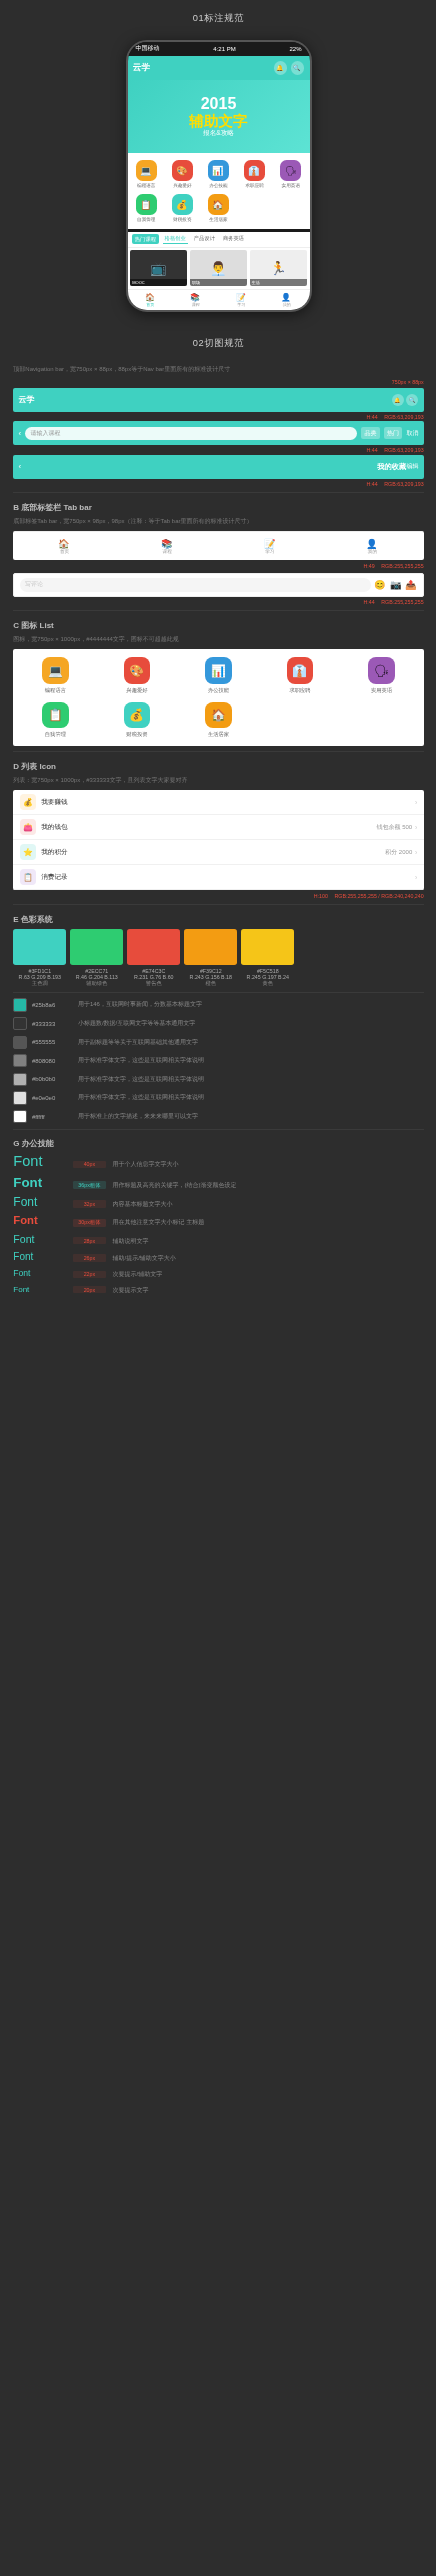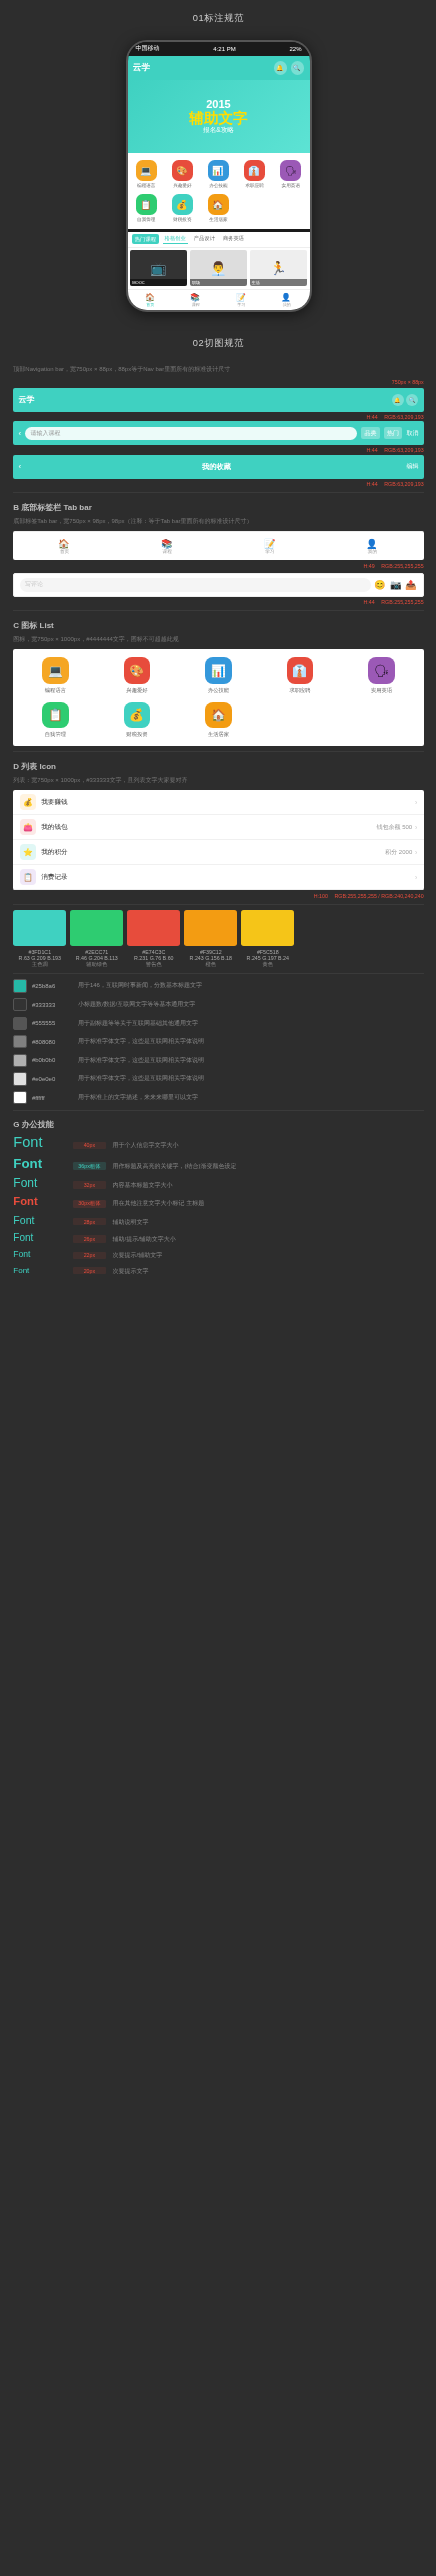--- a/index.html
+++ b/index.html
@@ -81,21 +81,21 @@
       overflow: hidden;
       display: flex;
       align-items: center;
       justify-content: center;
     }
     .banner-text {
       text-align: center;
     }
     .banner-year {
       color: white;
-      font-size: 11px;
+      font-size: 16px;
       font-weight: bold;
     }
     .banner-title {
       color: #ffdd00;
       font-size: 14.6px;
       font-weight: bold;
       line-height: 1.1;
     }
     .banner-subtitle {
       color: white;
@@ -282,21 +282,21 @@
       height: 24px;
       padding: 0 5.3px;
       margin-bottom: 2px;
       border-radius: 2px;
     }
     .my-collect-title {
       color: white;
       font-size: 7.3px;
       font-weight: bold;
       flex: 1;
-      text-align: center;
+      text-align: right;
     }
     .edit-btn {
       color: white;
       font-size: 6px;
     }
     .size-label {
       color: #e74c3c;
       font-size: 5.3px;
       text-align: right;
       margin-bottom: 2.7px;
@@ -782,20 +782,21 @@
       <span class="list-chevron">›</span>
     </div>
   </div>
   <div class="spec-measure">
     <span>H:100</span>
       <span>RGB:255,255,255 / RGB:240,240,240</span>
   </div>
 
   <div class="divider"></div>
 
+  <div class="section-label">E 色彩系统</div>
   <div class="color-grid" style="margin-bottom:5.3px;">
     <div class="color-block">
       <div class="color-swatch" style="background:#3fd1c1;"></div>
       <span class="color-hex">#3FD1C1</span>
       <span class="color-hex">R.63 G.209 B.193</span>
       <span class="color-name">主色调</span>
     </div>
     <div class="color-block">
       <div class="color-swatch" style="background:#2ecc71;"></div>
       <span class="color-hex">#2ECC71</span>

